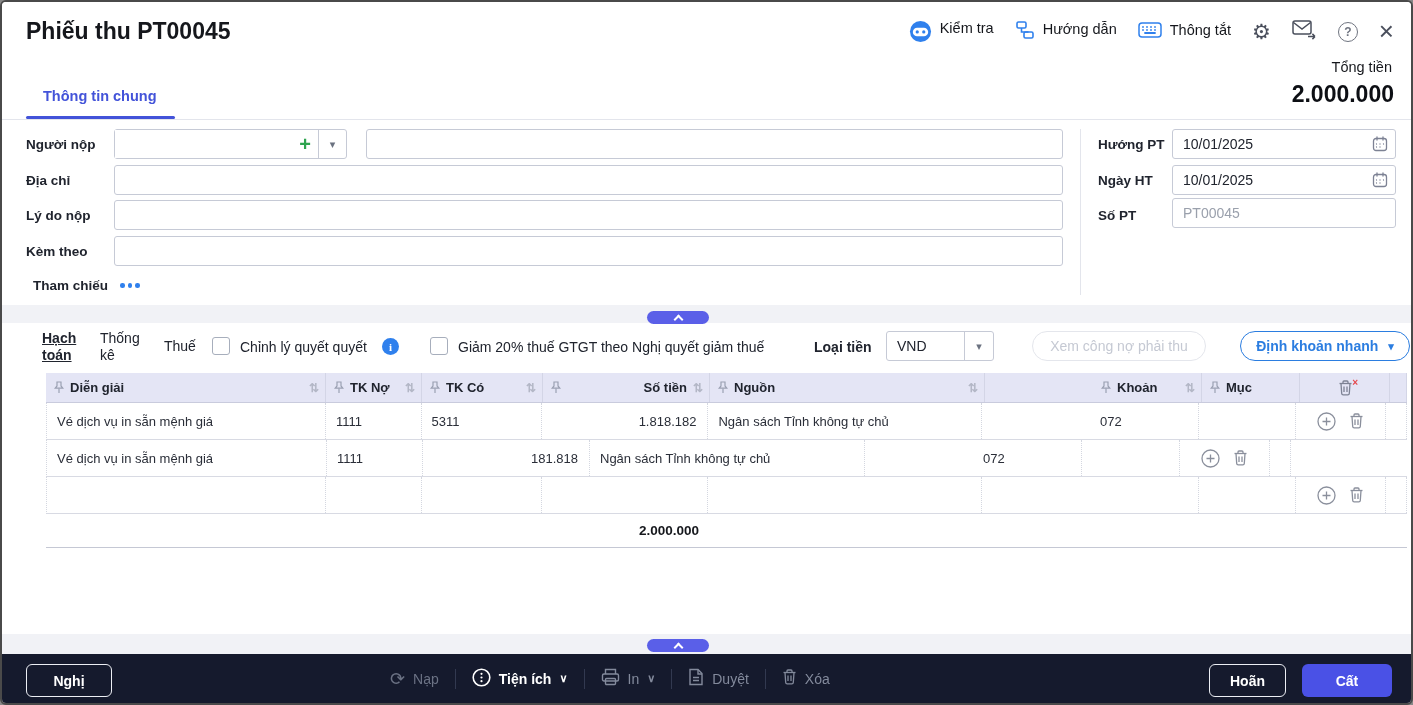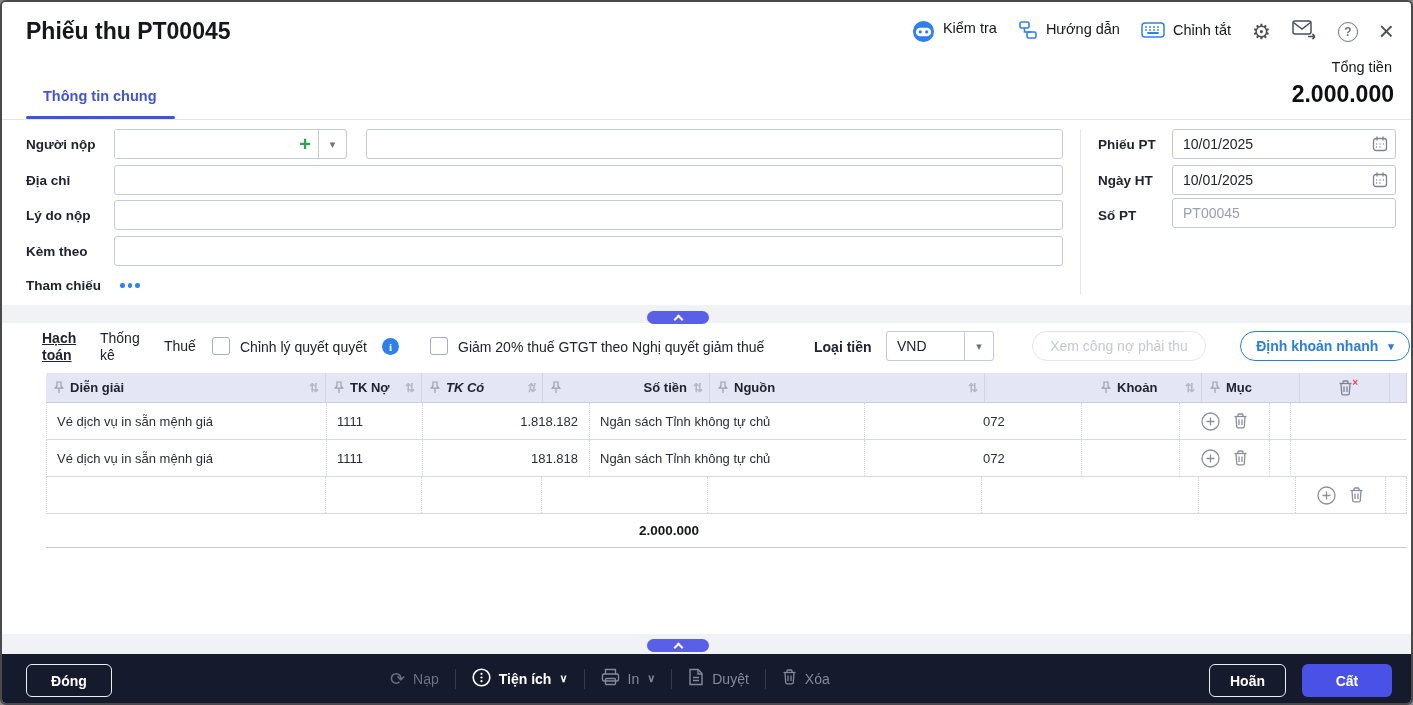--- a/index.html
+++ b/index.html
@@ -76,21 +76,21 @@
   .pill-quick .q-caret{ font-size:11px; }
 
   
   .tbl{ position:absolute; left:44px; top:371px; width:1361px; font-size:13px; }
   .tr{ display:flex; }
   .th{ height:30px; background:#e4e5f5; border-bottom:1px solid #c9cbdd; }
   .th .td{ border-right:1px solid #d3d5e6; font-weight:bold; display:flex; align-items:center; padding:0 6px 0 8px; gap:6px; }
   .body-row{ height:37px; border-bottom:1px solid #d8dae3; border-left:1px dotted #d4d7e0;text-align:right; }
   .body-row .td{ border-right:1px dotted #d4d7e0; display:flex; align-items:center; padding:0 10px; color:#2a2e38; }
   .td{ overflow:hidden; white-space:nowrap; }
-  .c0{ width:280px; } .c1{ width:96px; } .c2{ width:121px;font-style:italic; } .c3{ width:167px; }
+  .c0{ width:280px; } .c1{ width:96px; } .c2{ width:121px; } .c3{ width:167px; }
   .c4{ width:275px; } .c5{ width:108px;margin-top:42px; } .c6{ width:109px; } .c7{ width:98px; }
   .c8{ width:90px; } .c9{ width:17px; }
   .num{ justify-content:flex-end; padding-right:11px !important; }
   .sort{ color:#b3b7c6; font-size:12px; }
   .spacer{ flex:1; }
   .act-cell{ justify-content:center !important; gap:13px; }
   .icon-btn{ display:flex; cursor:pointer; color:#8a8f9c; }
   .th-trash{ position:relative; display:flex; }
   .th-trash .red-x{ position:absolute; top:-3px; right:-5px; color:#e5484d; font-size:10px; font-weight:bold; }
   .sliver{ width:3px; height:10px; background:#2a2e38; margin-left:7px; }
@@ -145,21 +145,21 @@
         </span>
         <span class="tb-label">Hướng dẫn</span>
       </div>
       <div class="tb-item">
         <span>
           <svg width="24" height="16" viewBox="0 0 24 16" fill="none" stroke="#2f80ed" stroke-width="1.5">
               <rect x="1" y="1" width="22" height="14" rx="3"></rect>
               <path d="M5 5h.01M9 5h.01M13 5h.01M17 5h.01M5 8h.01M9 8h.01M13 8h.01M17 8h.01M7 11h10" stroke-linecap="round" stroke-width="1.8"></path>
             </svg>
         </span>
-        <span class="tb-label">Chỉnh tắt</span>
+        <span class="tb-label">Thông tắt</span>
       </div>
       <span class="glyph-btn">⚙</span>
       <span style="cursor:pointer;">
         <svg width="25" height="21" viewBox="0 0 25 21" fill="none" stroke="#4a4f5c" stroke-width="1.5">
             <rect x="1" y="2" width="18" height="13" rx="2"></rect>
             <path d="M1.5 3.5l8.5 6.5 8.5-6.5"></path>
             <path d="M16 17.5h7m0 0l-2.6-2.6M23 17.5l-2.6 2.6"></path>
           </svg>
       </span>
       <span class="help-circle">?</span>
@@ -171,40 +171,40 @@
 
     <div class="main-tab">Thông tin chung</div>
     <div class="main-tab-underline"></div>
   </div>
 
   <div>
     <div class="form-label" style="top:135px;">Người nộp</div>
     <div class="form-label" style="top:171px;">Địa chỉ</div>
     <div class="form-label" style="top:206px;">Lý do nộp</div>
     <div class="form-label" style="top:242px;">Kèm theo</div>
-    <div class="form-label" style="top:276px;">Tham chiếu</div>
+    <div class="form-label" style="top:276px;margin-left:7px;">Tham chiếu</div>
 
     <div class="combo">
       <input type="text" style="">
       <span class="combo-plus">+</span>
       <span class="combo-caret">▾</span>
     </div>
     <input class="inp" style="left: 364px; top: 127px; width: 697px;" type="text">
     <input class="inp" style="left: 112px; top: 163px; width: 949px;" type="text">
     <input class="inp" style="left: 112px; top: 198px; width: 949px;" type="text">
     <input class="inp" style="left: 112px; top: 234px; width: 949px;" type="text">
     <span class="ref-dots">
         <i></i>
         <i></i>
         <i></i>
       </span>
 
     <div class="v-divider"></div>
 
-    <div class="r-label" style="top:135px;">Phiếu PT</div>
+    <div class="r-label" style="top:135px;">Hướng PT</div>
     <div class="r-label" style="top:171px;">Ngày HT</div>
     <div class="r-label" style="top:206px;">Số PT</div>
 
     <div class="date-wrap" style="top:127px;">
       <input type="text" value="10/01/2025" style="">
       <span class="cal">
         <svg width="16" height="16" viewBox="0 0 16 16" fill="none" stroke="#7d8294" stroke-width="1.3">
             <rect x="1.5" y="2.5" width="13" height="12" rx="2.5"></rect>
             <path d="M5 1v3M11 1v3M4.5 8h.01M8 8h.01M11.5 8h.01M4.5 11h.01M8 11h.01" stroke-linecap="round"></path>
           </svg>
@@ -345,20 +345,21 @@
         </span>
       </div>
       <div class="td c9">
           <span class="sliver"></span>
         </div>
     </div>
 
     <div class="tr body-row">
       <div class="td c0">Vé dịch vụ in sẵn mệnh giá</div>
       <div class="td c1">1111</div>
+      <div class="td c2">5311</div>
       <div class="td c3 num">1.818.182</div>
       <div class="td c4">Ngân sách Tỉnh không tự chủ</div>
       <div class="td c5">422</div>
       <div class="td c6">072</div>
       <div class="td c7"></div>
       <div class="td c8 act-cell">
         <span class="icon-btn">
             <svg width="19" height="19" viewBox="0 0 19 19" fill="none" stroke="#8a8f9c" stroke-width="1.3">
               <circle cx="9.5" cy="9.5" r="8.5"></circle>
               <path d="M9.5 5.5v8M5.5 9.5h8"></path>
@@ -435,21 +436,21 @@
       <div class="total-amount">2.000.000</div>
     </div>
   </div>
 
   <div class="band band2"></div>
   <button class="collapse-pill pill2">
       <span class="chev-up"></span>
     </button>
 
   <div class="footer">
-    <button class="f-btn btn-outline btn-dong">Đóng</button>
+    <button class="f-btn btn-outline btn-dong">Nghị</button>
 
     <div class="f-center">
       <div class="f-item f-disabled">
         <span class="f-glyph">⟳</span>
         <span>Nạp</span>
       </div>
       <span class="f-div"></span>
       <div class="f-item f-white">
         <span>
           <svg width="19" height="19" viewBox="0 0 19 19">

